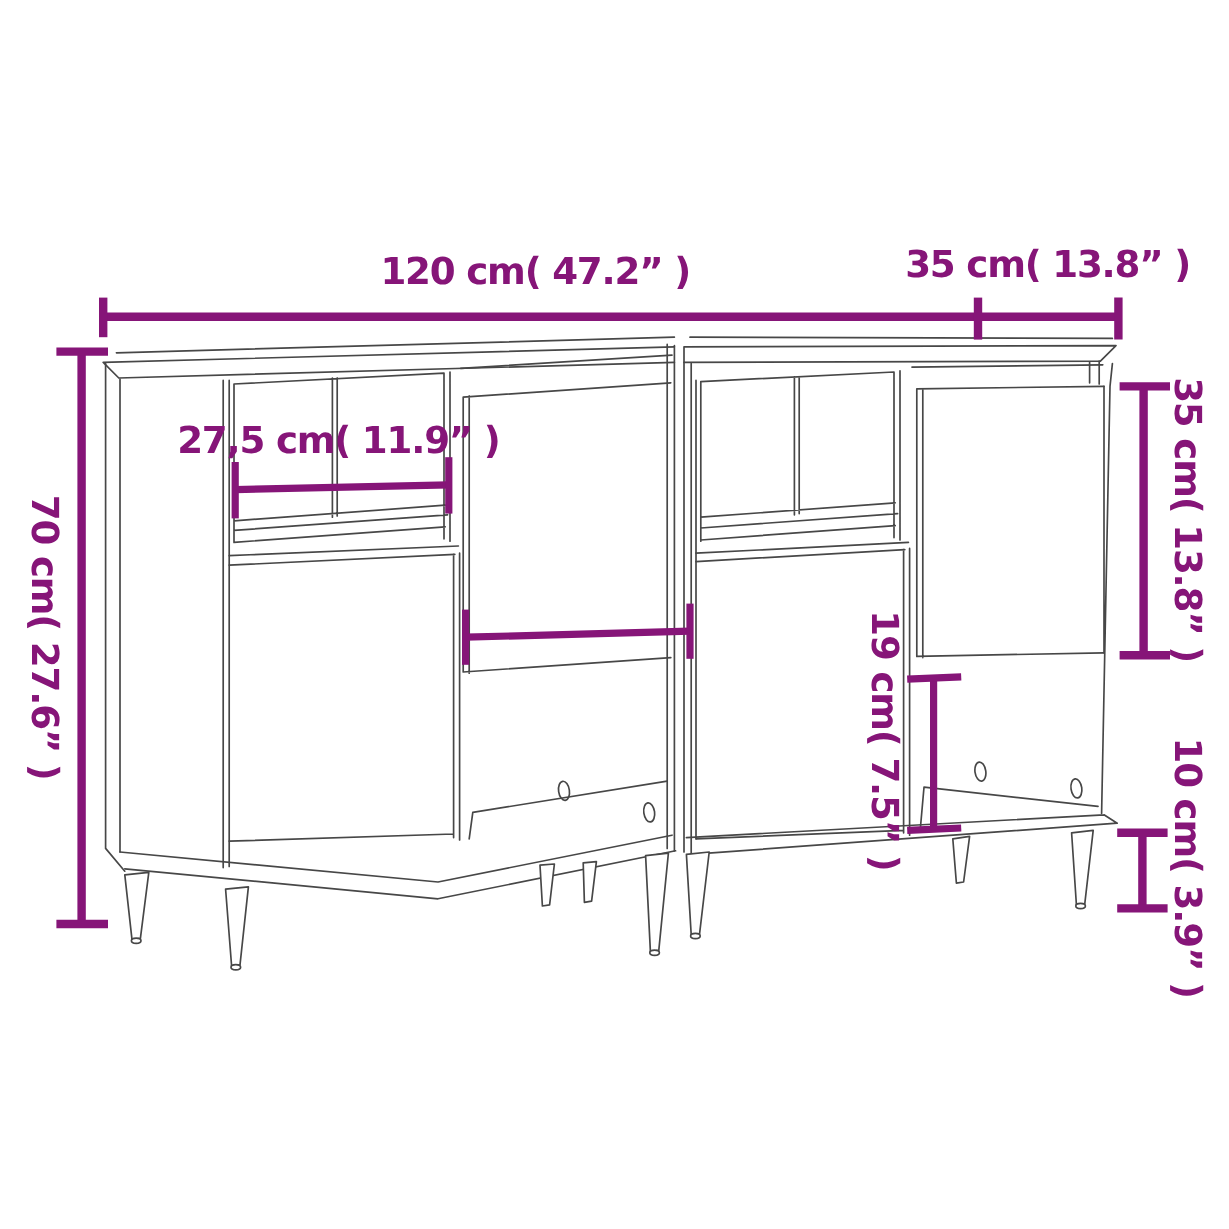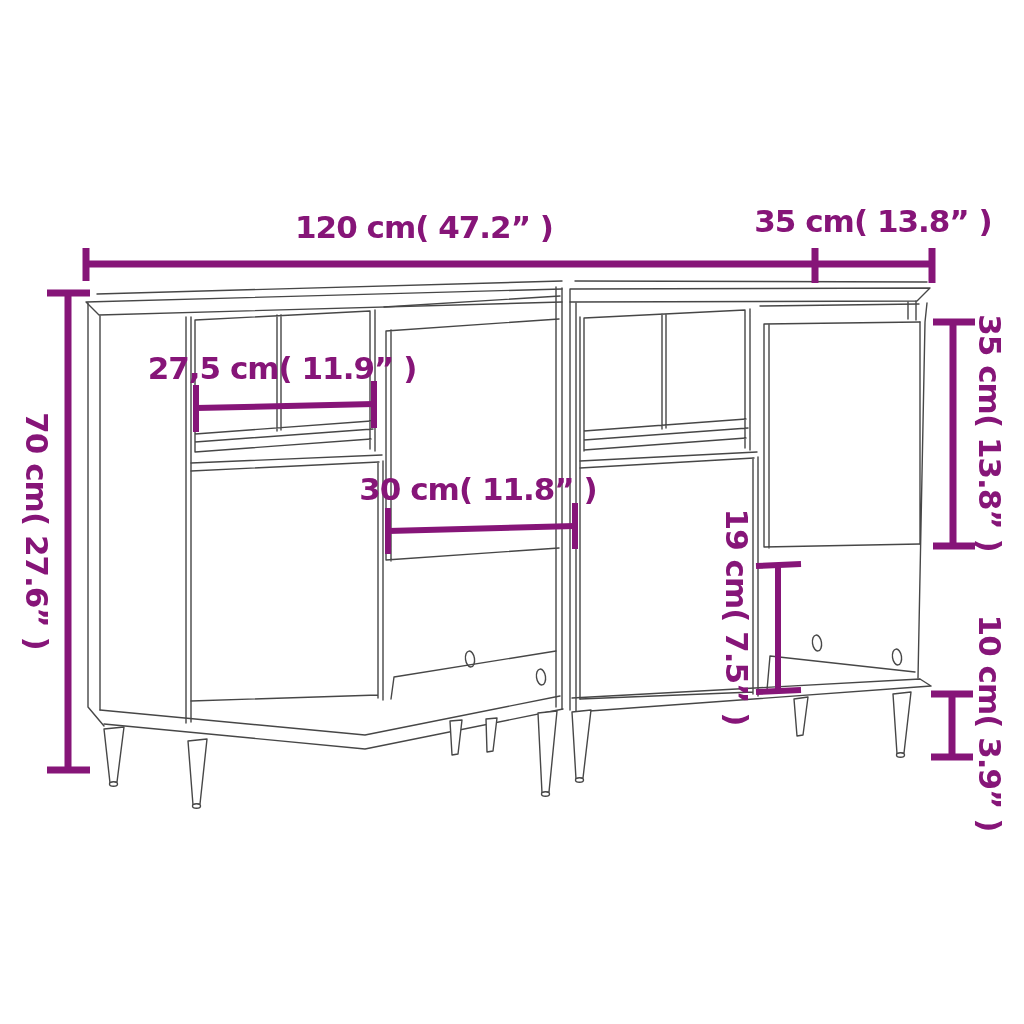--- a/index.html
+++ b/index.html
@@ -130,29 +130,28 @@
       <line x1="953" y1="322" x2="953" y2="546"></line>
       <line x1="933" y1="322" x2="975" y2="322"></line>
       <line x1="933" y1="546" x2="975" y2="546"></line>
 
       <line x1="952" y1="694" x2="952" y2="757"></line>
       <line x1="931" y1="694" x2="973" y2="694"></line>
       <line x1="931" y1="757" x2="973" y2="757"></line>
     </g>
   </svg>
 
-  <div class="dim-label" style="left:424px;top:227px;">120 cm( 47.2” )</div>
+  <div class="dim-label" style="left:446px;top:227px;">120 cm( 47.2” )</div>
 
   <div class="dim-label" style="left:873px;top:221px;">35 cm( 13.8” )</div>
 
   <div class="dim-label rot" style="left:36px;top:531px;">70 cm( 27.6” )</div>
 
   <div class="dim-label" style="left:282px;top:368px;">27,5 cm( 11.9” )</div>
 
-  <div class="dim-label" style="left:478px;top:489px;">30 cm( 11.8” )</div>
 
   <div class="dim-label rot" style="left:736px;top:617px;">19 cm( 7.5” )</div>
 
   <div class="dim-label rot" style="left:989px;top:433px;">35 cm( 13.8” )</div>
 
   <div class="dim-label rot" style="left:989px;top:723px;">10 cm( 3.9” )</div>
 
 </div>
 
 </body></html>

